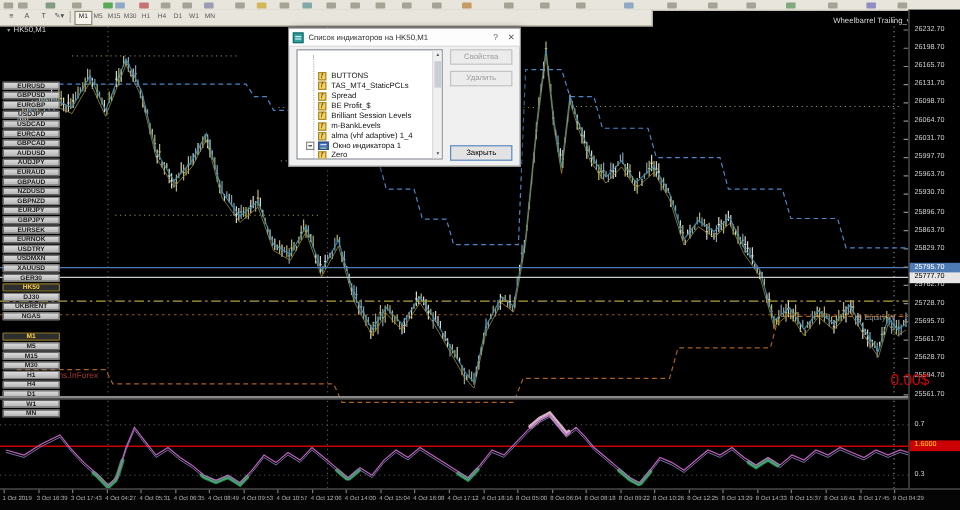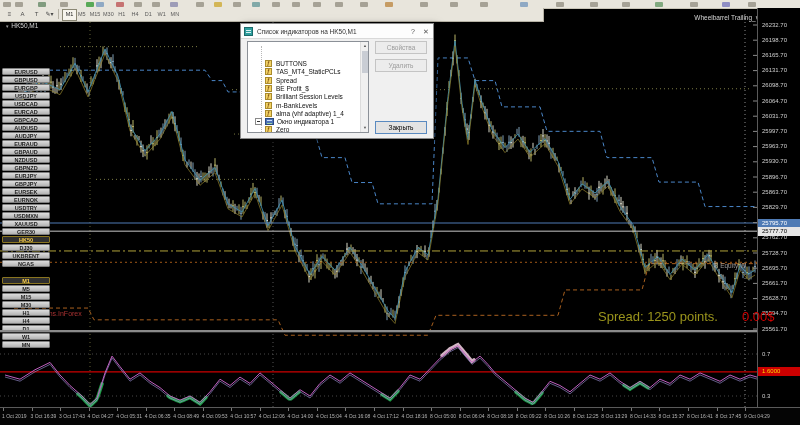--- a/index.html
+++ b/index.html
@@ -658,21 +658,20 @@
       <div class="tfbtn" style="left: 155.1px;">W1</div>
       <div class="tfbtn" style="left: 168.4px;">MN</div>
     </div>
 
   <div class="abs wtxt" style="left:5px;top:22px;">
     <span style="font-size:4.5px;color:#9a9a9a;">▼</span>
     <span>HK50,M1</span>
   </div>
   <div class="abs wtxt" style="right:32px;top:14px;">Wheelbarrel Trailing_v1.2</div>
   <div class="abs" style="right:24px;top:13px;font-size:7px;color:#cfcfcf;">☺</div>
-  <div class="abs olive" style="left:598px;top:309px;font-size:13px;">Spread: 1250 points.</div>
   <div class="abs red" style="left:742px;top:309px;font-size:13px;z-index:6;">0.00$</div>
   <div class="abs" style="left:714px;top:262px;font-size:6.5px;color:#9a9a9a;">B Equity W</div>
   <div class="abs" style="left:30px;top:310px;font-size:7px;color:#a83232;">Lessons.InForex</div>
 
   <div id="sidebar">
       <div class="sbtn" style="top: 68px;">EURUSD</div>
       <div class="sbtn" style="top: 76px;">GBPUSD</div>
       <div class="sbtn" style="top: 84px;">EURGBP</div>
       <div class="sbtn" style="top: 92px;">USDJPY</div>
       <div class="sbtn" style="top: 100px;">USDCAD</div>

